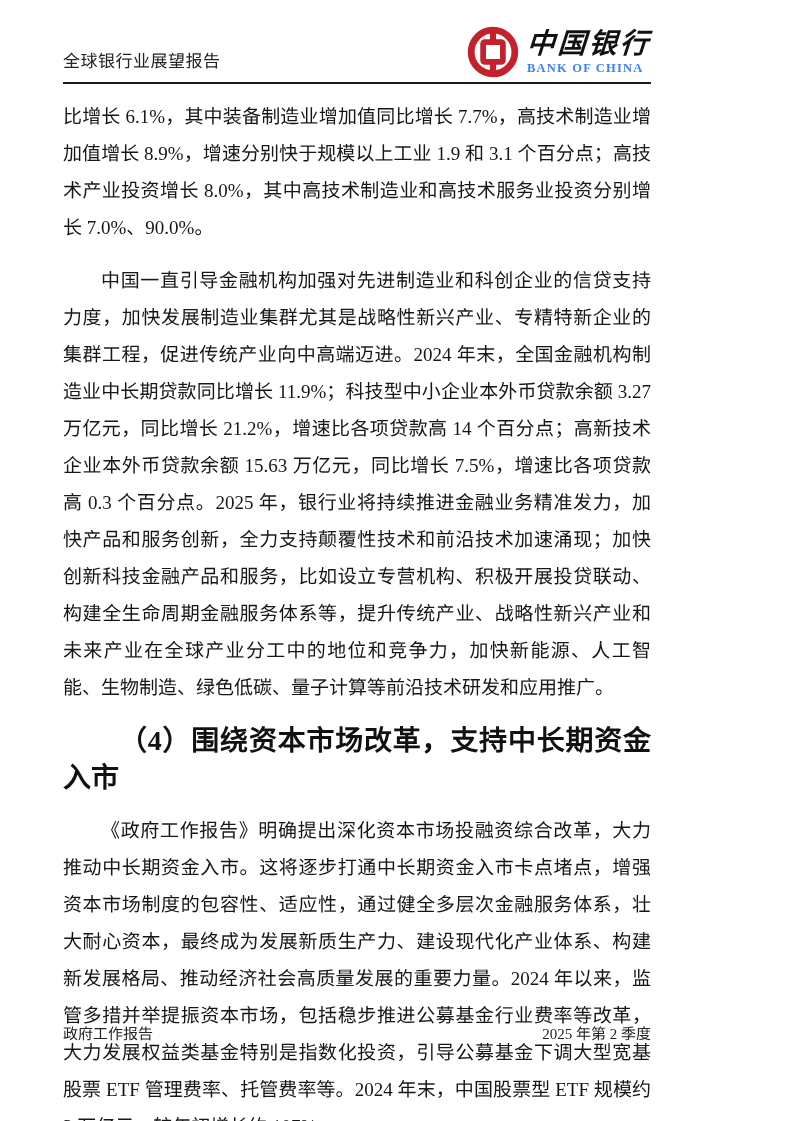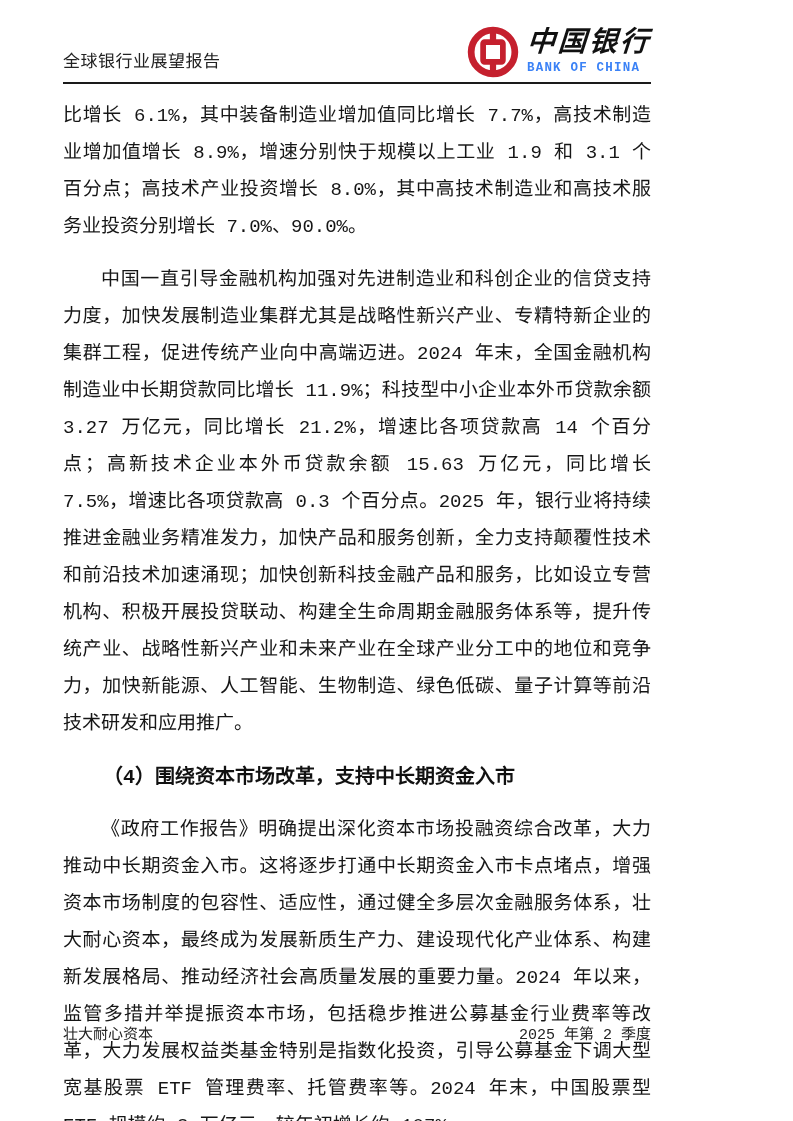--- a/index.html
+++ b/index.html
@@ -7,21 +7,21 @@
     padding: 0;
     background: #ffffff;
   }
   .page {
     position: relative;
     width: 714px;
     height: 1121px;
     background: #ffffff;
     box-sizing: border-box;
     padding: 26px 63px 0 63px;
-    font-family: Liberation Mono, monospace;
+    font-family: Liberation Serif, serif;
     color: #1c1c1c;
     overflow: hidden;
   }
   
   .header {
     display: flex;
     justify-content: space-between;
     align-items: flex-end;
   }
   .report-title {
@@ -78,21 +78,21 @@
   }
   .para {
     margin: 0 0 16px 0;
     text-indent: 2em;
   }
   .para.no-indent {
     text-indent: 0;
   }
   .section-heading {
     margin: 0 0 16px 0;
-    font-size: 20px;
+    font-size: 28px;
     font-weight: 700;
     text-indent: 2em;
     line-height: 37px;
     color: #111111;
   }
   
   .footer {
     position: absolute;
     left: 63px;
     right: 63px;
@@ -136,17 +136,17 @@
     <p class="para">中国一直引导金融机构加强对先进制造业和科创企业的信贷支持力度，加快发展制造业集群尤其是战略性新兴产业、专精特新企业的集群工程，促进传统产业向中高端迈进。2024 年末，全国金融机构制造业中长期贷款同比增长 11.9%；科技型中小企业本外币贷款余额 3.27 万亿元，同比增长 21.2%，增速比各项贷款高 14 个百分点；高新技术企业本外币贷款余额 15.63 万亿元，同比增长 7.5%，增速比各项贷款高 0.3 个百分点。2025 年，银行业将持续推进金融业务精准发力，加快产品和服务创新，全力支持颠覆性技术和前沿技术加速涌现；加快创新科技金融产品和服务，比如设立专营机构、积极开展投贷联动、构建全生命周期金融服务体系等，提升传统产业、战略性新兴产业和未来产业在全球产业分工中的地位和竞争力，加快新能源、人工智能、生物制造、绿色低碳、量子计算等前沿技术研发和应用推广。</p>
 
     <h3 class="section-heading">（4）围绕资本市场改革，支持中长期资金入市</h3>
 
     <p class="para">《政府工作报告》明确提出深化资本市场投融资综合改革，大力推动中长期资金入市。这将逐步打通中长期资金入市卡点堵点，增强资本市场制度的包容性、适应性，通过健全多层次金融服务体系，壮大耐心资本，最终成为发展新质生产力、建设现代化产业体系、构建新发展格局、推动经济社会高质量发展的重要力量。2024 年以来，监管多措并举提振资本市场，包括稳步推进公募基金行业费率等改革，大力发展权益类基金特别是指数化投资，引导公募基金下调大型宽基股票 ETF 管理费率、托管费率等。2024 年末，中国股票型 ETF 规模约 3 万亿元，较年初增长约 107%。</p>
 
     <p class="para">在支持上市公司方面，2024 年 5 月，人民银行联合金融监管总局、证监</p>
   </div>
 
   <div class="footer">
-    <span class="footer-left">壮大耐心资本</span>
+    <span class="footer-left">政府工作报告</span>
     <span class="footer-right">2025 年第 2 季度</span>
   </div>
 
 </div>
 
 </body></html>

